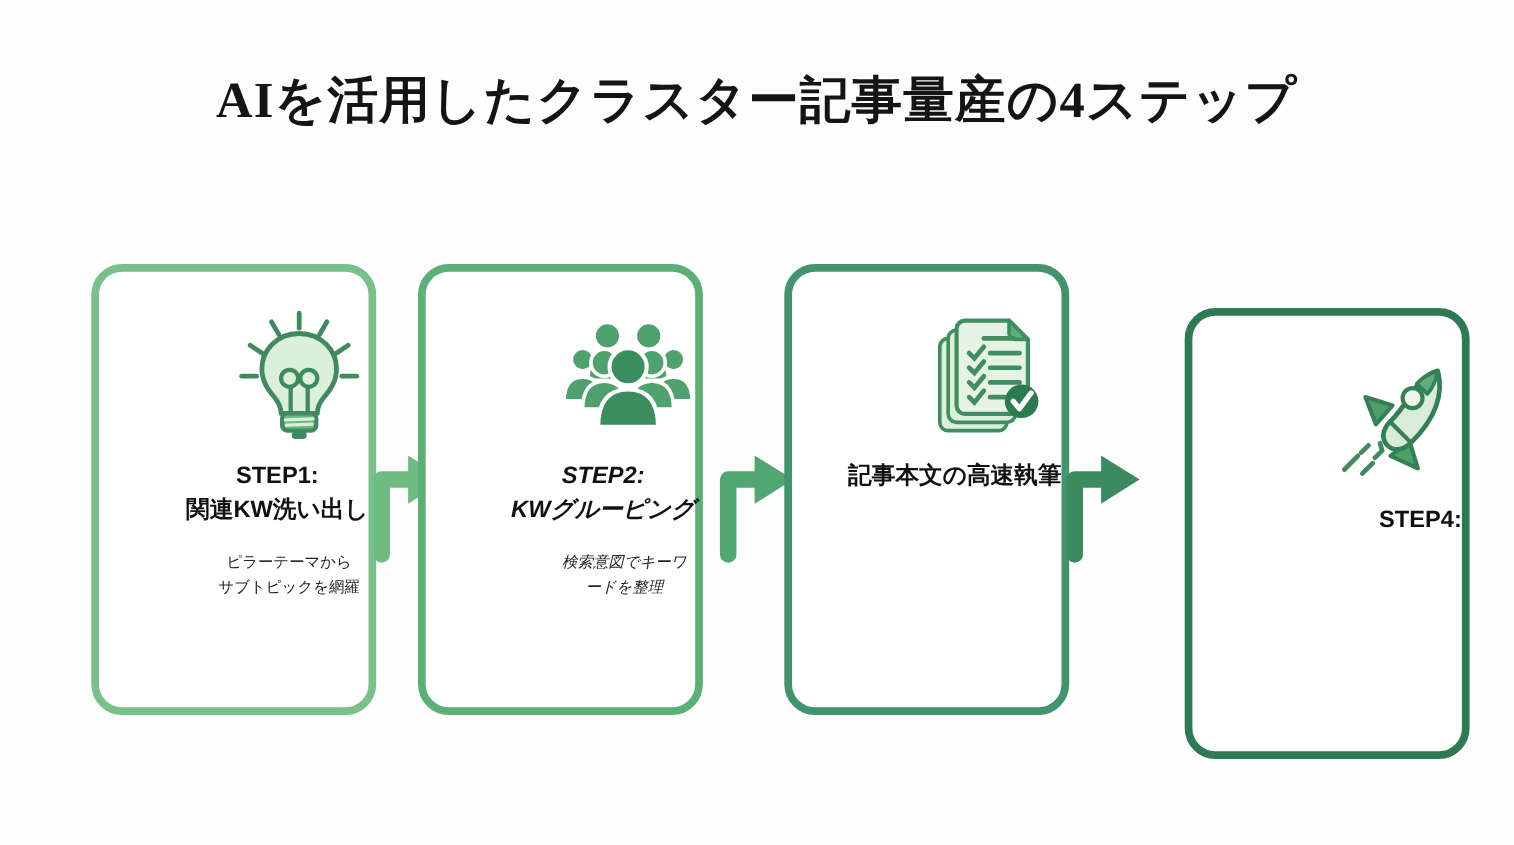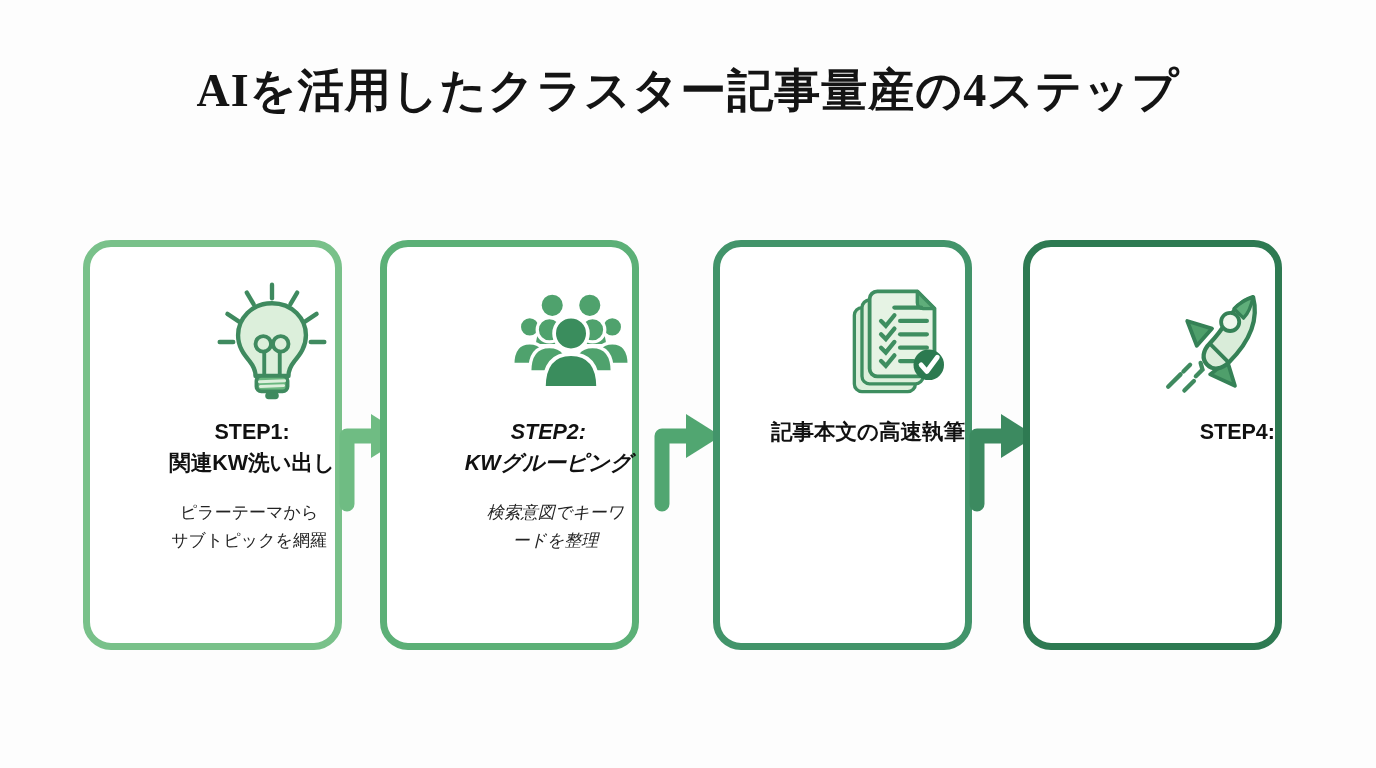--- a/index.html
+++ b/index.html
@@ -12,24 +12,24 @@
     font-size:46px;font-weight:900;letter-spacing:1px;color:#141414;font-family:Liberation Serif, serif;
   }
   .card{
     position:absolute;top:240px;width:259px;height:410px;box-sizing:border-box;
     background:#ffffff;border:7px solid #1d4ed8;border-radius:28px;
     display:flex;flex-direction:column;align-items:flex-end;
   }
   .card-1{left:83px;}
   .card-2{left:380px;font-style:italic;}
   .card-3{left:713px;}
-  .card-4{left:1023px;}
+  .card-4{left:1077px;margin-top:40px;}
   .icon-wrap{margin-top:30px;height:128px;display:flex;align-items:center;justify-content:center;}
   .step-title{margin-top:12px;text-align:center;font-weight:800;font-size:21.5px;line-height:1.45;color:#111111;}
-  .step-desc{margin:20px 8px 0;text-align:center;font-size:17px;line-height:1.6;color:#232323;white-space:pre-line;font-weight:400;}
+  .step-desc{margin:20px 8px 0;text-align:center;font-size:14px;line-height:1.6;color:#232323;white-space:pre-line;font-weight:400;}
   .arrow{position:absolute;top:366px;}
   .arrow-1{left:333px;}
   .arrow-2{left:648px;}
   .arrow-3{left:963px;}
 </style>
 </head>
 <body>
 
 <div class="stage">
 

